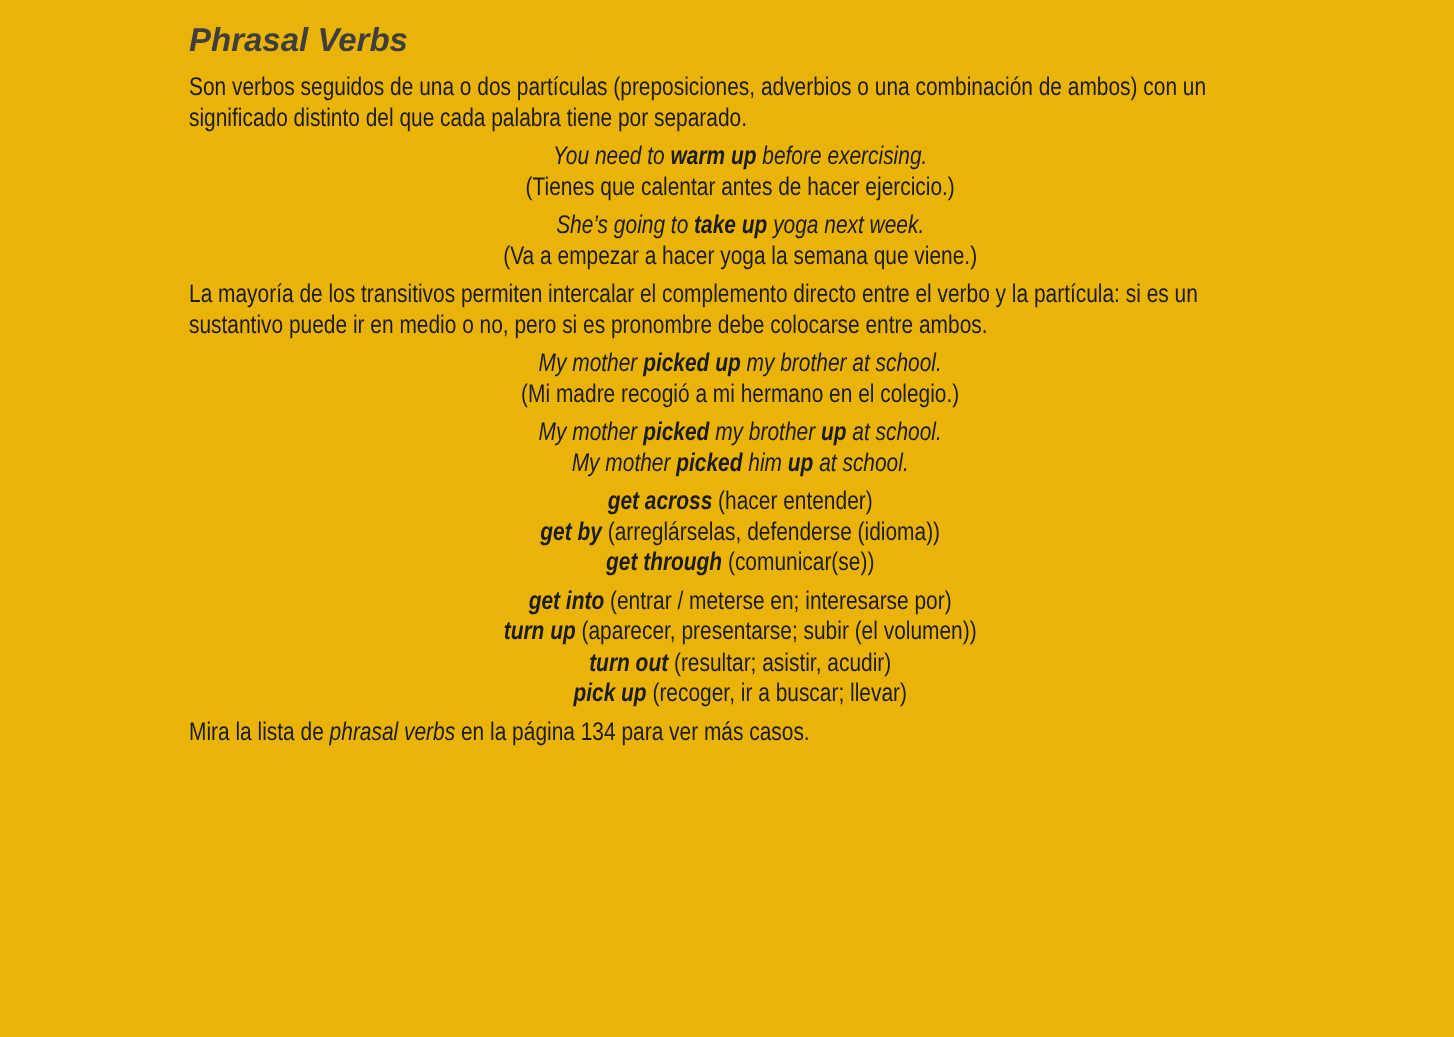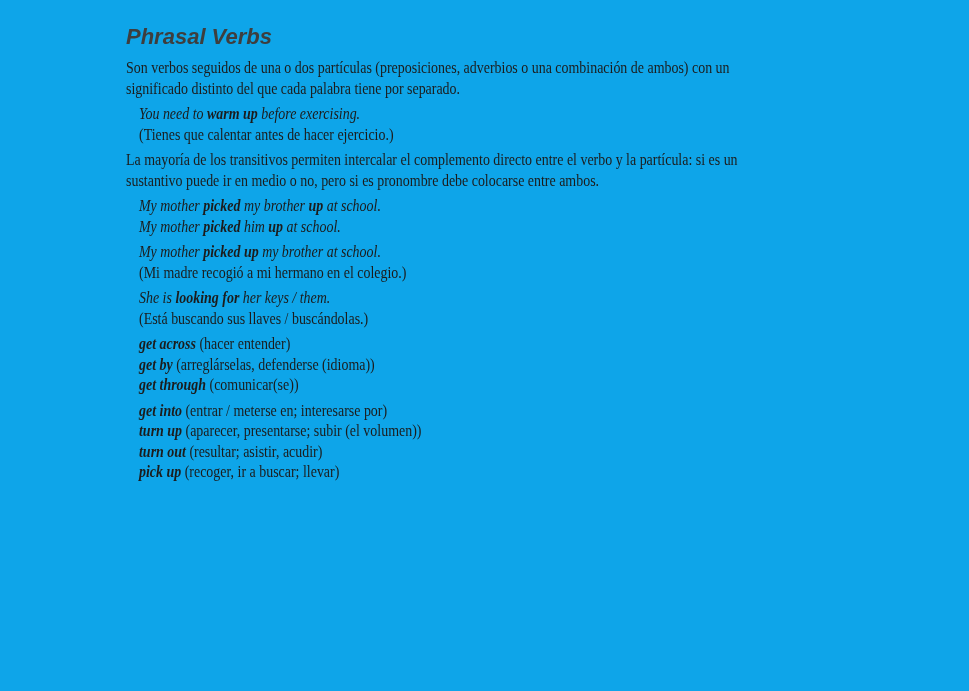--- a/index.html
+++ b/index.html
@@ -1,37 +1,37 @@
 <!DOCTYPE html>
 <html><head>
 <meta charset="utf-8">
 <style>
   html, body { margin: 0; padding: 0; background: #ffffff; }
   .page {
     position: relative;
     width: 969px;
     height: 691px;
-    background: #0ea5e9;
+    background: #eab308;
     overflow: hidden;
     box-sizing: border-box;
-    padding: 24px 0 0 126px;
+    padding: 14px 0 0 126px;
     font-family: "Liberation Sans", sans-serif;
     color: #1c1c1c;
     font-size: 17px;
   }
   h1.title {
     margin: 0 0 9px 0;
     font-size: 22px;
     line-height: 25px;
     font-weight: bold;
     font-style: italic;
     color: #3e3e3e;
   }
-  .block { margin: 0 0 5px 0; font-family: Liberation Serif, serif; }
-  .example { margin-left: 13px; }
+  .block { margin: 0 0 5px 0; }
+  .example { margin-left: 37px; text-align: center; }
   .line {
     line-height: 20.5px;
     white-space: nowrap;
     transform: scaleX(0.82);
     transform-origin: 0 0;
   }
   .r  { font-style: normal; font-weight: normal; }
   .i  { font-style: italic; font-weight: normal; }
   .bi { font-style: italic; font-weight: bold; }
 </style>
@@ -46,51 +46,54 @@
     <div class="line"><span class="r">Son verbos seguidos de una o dos partículas (preposiciones, adverbios o una combinación de ambos) con un</span></div>
     <div class="line"><span class="r">significado distinto del que cada palabra tiene por separado.</span></div>
   </div>
 
 
   <div class="block example">
     <div class="line"><span class="i">You need to </span><span class="bi">warm up</span><span class="i"> before exercising.</span></div>
     <div class="line"><span class="r">(Tienes que calentar antes de hacer ejercicio.)</span></div>
   </div>
 
+  <div class="block example">
+    <div class="line"><span class="i">She’s going to </span><span class="bi">take up</span><span class="i"> yoga next week.</span></div>
+    <div class="line"><span class="r">(Va a empezar a hacer yoga la semana que viene.)</span></div>
+  </div>
 
   <div class="block para">
     <div class="line"><span class="r">La mayoría de los transitivos permiten intercalar el complemento directo entre el verbo y la partícula: si es un</span></div>
     <div class="line"><span class="r">sustantivo puede ir en medio o no, pero si es pronombre debe colocarse entre ambos.</span></div>
   </div>
 
   <div class="block example">
+    <div class="line"><span class="i">My mother </span><span class="bi">picked up</span><span class="i"> my brother at school.</span></div>
+    <div class="line"><span class="r">(Mi madre recogió a mi hermano en el colegio.)</span></div>
+  </div>
+
+  <div class="block example">
     <div class="line"><span class="i">My mother </span><span class="bi">picked</span><span class="i"> my brother </span><span class="bi">up</span><span class="i"> at school.</span></div>
     <div class="line"><span class="i">My mother </span><span class="bi">picked</span><span class="i"> him </span><span class="bi">up</span><span class="i"> at school.</span></div>
   </div>
 
-  <div class="block example">
-    <div class="line"><span class="i">My mother </span><span class="bi">picked up</span><span class="i"> my brother at school.</span></div>
-    <div class="line"><span class="r">(Mi madre recogió a mi hermano en el colegio.)</span></div>
-  </div>
 
-
-  <div class="block example">
-    <div class="line"><span class="i">She is </span><span class="bi">looking for</span><span class="i"> her keys / them.</span></div>
-    <div class="line"><span class="r">(Está buscando sus llaves / buscándolas.)</span></div>
-  </div>
 
 
   <div class="block example">
     <div class="line"><span class="bi">get across</span><span class="r"> (hacer entender)</span></div>
     <div class="line"><span class="bi">get by</span><span class="r"> (arreglárselas, defenderse (idioma))</span></div>
     <div class="line"><span class="bi">get through</span><span class="r"> (comunicar(se))</span></div>
   </div>
 
 
   <div class="block example">
     <div class="line"><span class="bi">get into</span><span class="r"> (entrar / meterse en; interesarse por)</span></div>
     <div class="line"><span class="bi">turn up</span><span class="r"> (aparecer, presentarse; subir (el volumen))</span></div>
     <div class="line"><span class="bi">turn out</span><span class="r"> (resultar; asistir, acudir)</span></div>
     <div class="line"><span class="bi">pick up</span><span class="r"> (recoger, ir a buscar; llevar)</span></div>
   </div>
 
+  <div class="block para">
+    <div class="line"><span class="r">Mira la lista de </span><span class="i">phrasal verbs</span><span class="r"> en la página 134 para ver más casos.</span></div>
+  </div>
 
 </div>
 
 </body></html>

